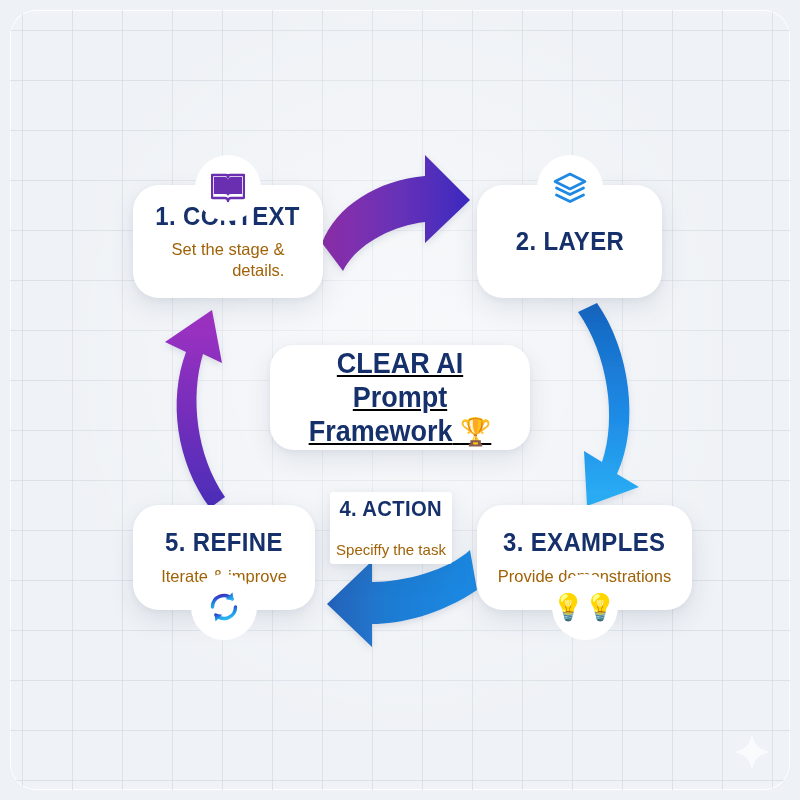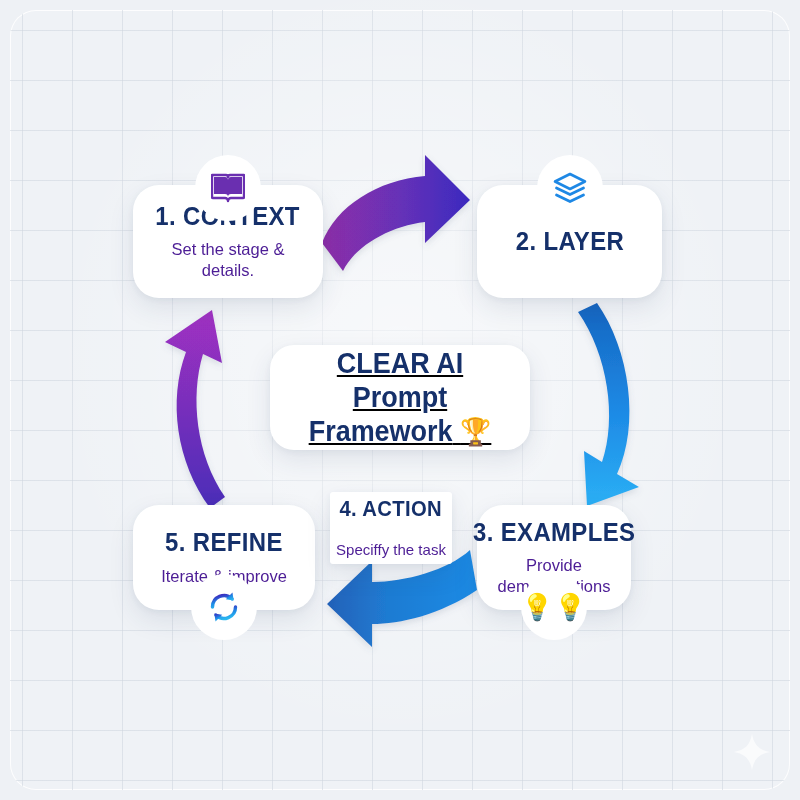--- a/index.html
+++ b/index.html
@@ -78,25 +78,26 @@
   .card-title {
     color: #15306a;
     font-weight: 700;
     font-size: 26px;
     letter-spacing: 0.4px;
     line-height: 1.1;
     transform: scaleX(0.92);
     white-space: nowrap;
   }
   .card-desc {
-    color: #4c1d95;
+    color: #a16207;
     font-size: 16.5px;
     line-height: 1.28;
     margin-top: 9px;
     font-weight: 400;
+    text-align: right;
   }
 
   
   .badge {
     position: absolute;
     width: 66px;
     height: 66px;
     border-radius: 50%;
     background: #ffffff;
     display: flex;
@@ -104,21 +105,21 @@
     justify-content: center;
     z-index: 4;
   }
   .badge-top   { top: -30px;  left: 50%; margin-left: -33px; }
   .badge-bottom{ bottom: -30px; left: 50%; margin-left: -33px; }
   .badge-emoji { font-size: 26px; line-height: 1; }
 
   
   #card-context  { left: 133px; top: 185px;  width: 190px; height: 113px; }
   #card-layer    { left: 477px; top: 185px;  width: 185px; height: 113px; }
-  #card-examples { left: 477px; top: 505px;  width: 154px; height: 105px; }
+  #card-examples { left: 477px; top: 505px;  width: 215px; height: 105px; }
   #card-refine   { left: 133px; top: 505px;  width: 182px; height: 105px; }
   #card-action   { left: 330px; top: 492px;  width: 122px; height: 72px;  border-radius: 3px; z-index: 7;}
   #card-action .card-title { font-size: 22px; }
   #card-action .card-desc  { font-size: 15px; margin-top: 19px; }
 
   #card-center {
     left: 270px; top: 345px; width: 260px; height: 105px;
     border-radius: 24px;
     z-index: 8;
     text-decoration: underline;

